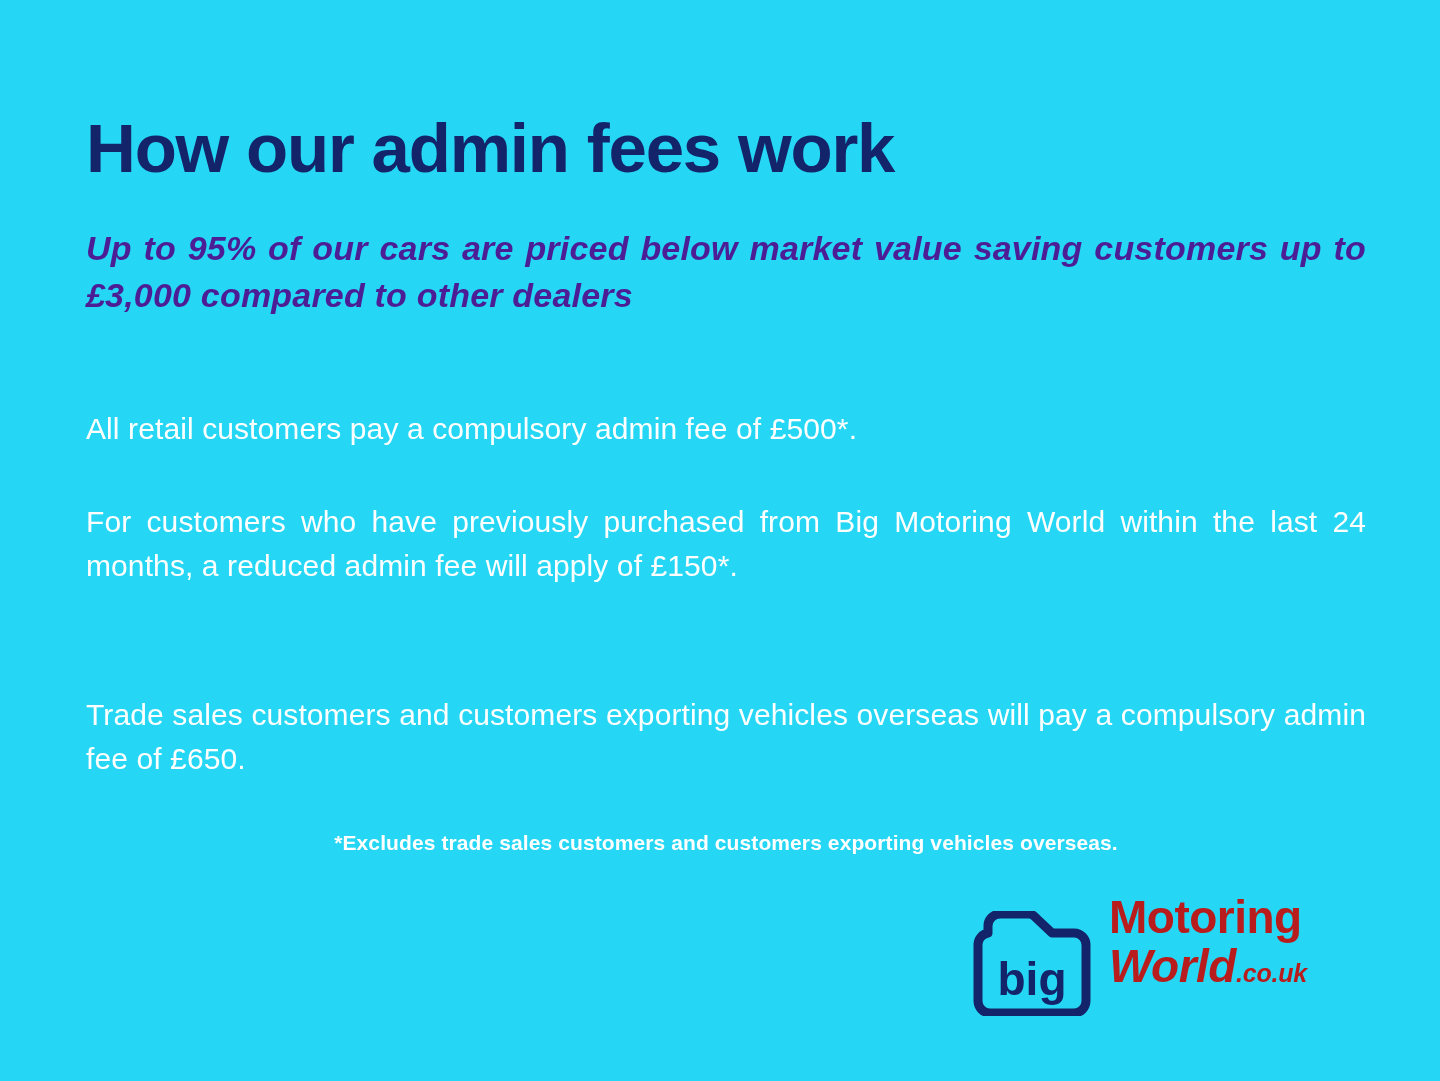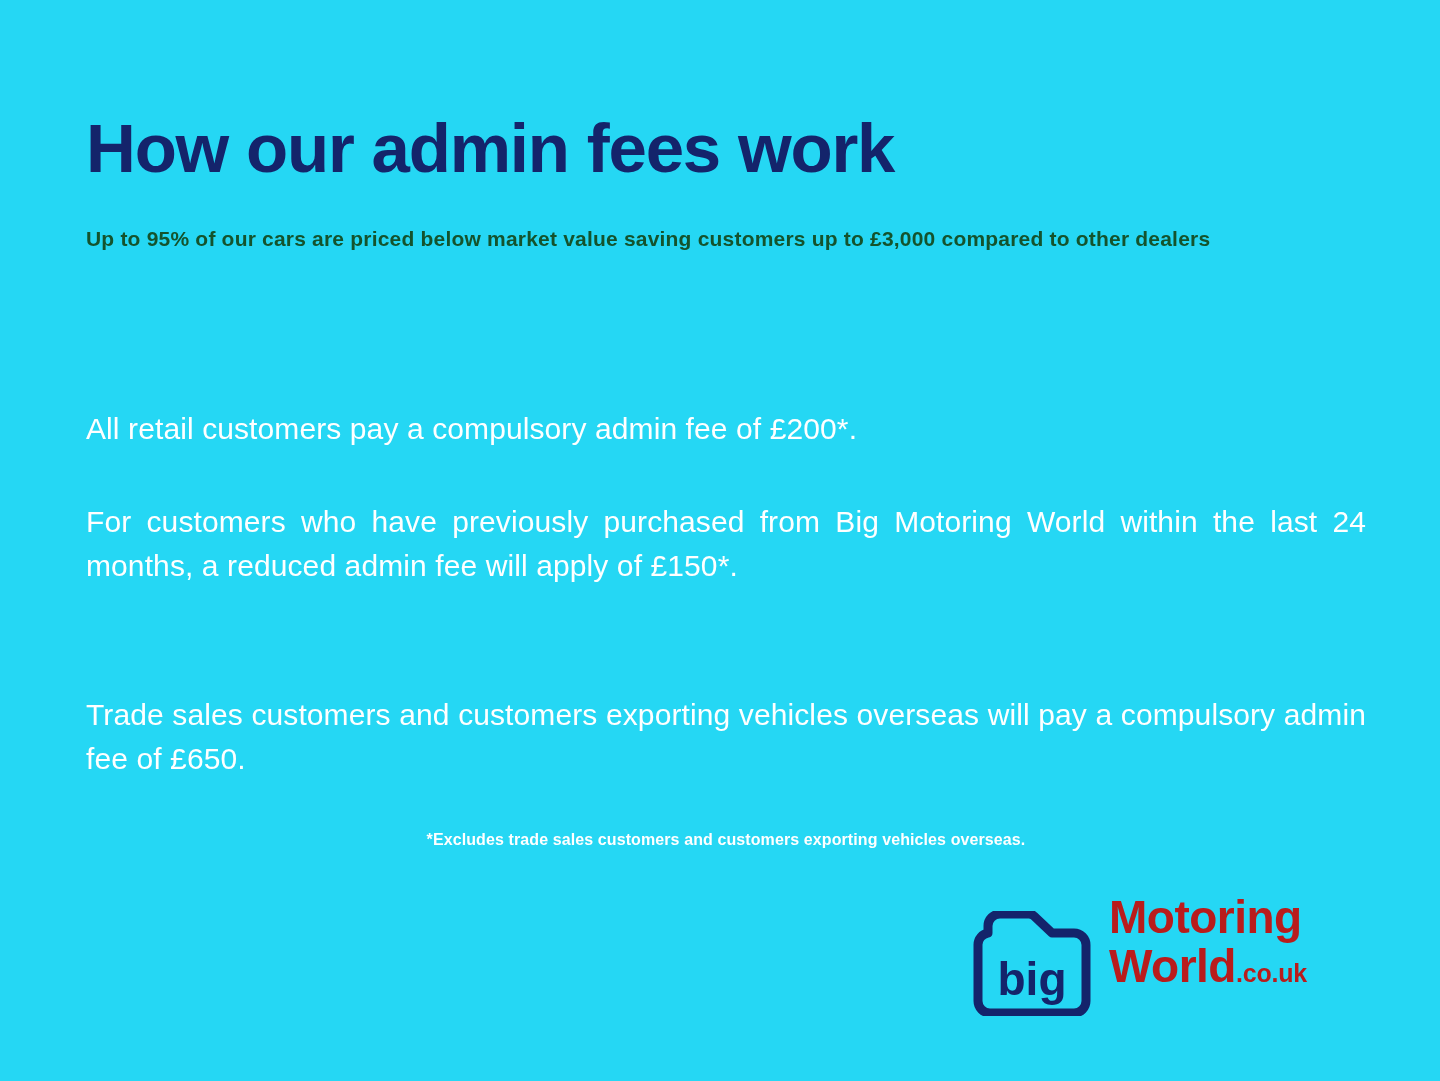--- a/index.html
+++ b/index.html
@@ -38,47 +38,48 @@
     font-weight: bold;
     letter-spacing: -1.2px;
     line-height: 1.05;
     white-space: nowrap;
   }
   .subhead {
     position: absolute;
     left: 0;
     top: 225px;
     width: 1280px;
-    color: #14532d;
-    font-size: 21px;
+    color: #4c1d95;
+    font-size: 34px;
     font-weight: bold;
     line-height: 1.38;
     text-align: justify;
     letter-spacing: 0.2px;
+    font-style: italic;
   }
   .body-block {
     position: absolute;
     left: 0;
     width: 1280px;
     color: #FFFFFF;
     font-size: 30px;
     line-height: 1.45;
     text-align: justify;
     letter-spacing: 0.1px;
   }
   .p1 { top: 407px; }
   .p2 { top: 500px; }
   .p3 { top: 693px; }
   .footnote {
     position: absolute;
     left: 0;
     top: 831px;
     width: 1280px;
     color: #FFFFFF;
-    font-size: 16px;
+    font-size: 21px;
     font-weight: bold;
     text-align: center;
     letter-spacing: 0.1px;
   }
   .logo {
     position: absolute;
     right: 0;
     top: 893px;
     width: 400px;
     height: 130px;
@@ -100,33 +101,34 @@
     line-height: 1.06;
     letter-spacing: -0.5px;
   }
   .logo-tld {
     font-size: 25px;
     font-weight: bold;
     letter-spacing: -0.2px;
   }
   .logo-line2 {
     white-space: nowrap;
+    font-style: italic;
   }
 </style>
 </head>
 <body>
 
 <div class="slide">
   <div class="content">
 
     <div class="headline">How our admin fees work</div>
 
     <div class="subhead">Up to 95% of our cars are priced below market value saving customers up to £3,000 compared to other dealers</div>
 
-    <div class="body-block p1">All retail customers pay a compulsory admin fee of £200*.</div>
+    <div class="body-block p1">All retail customers pay a compulsory admin fee of £500*.</div>
 
     <div class="body-block p2">For customers who have previously purchased from Big Motoring World within the last 24 months, a reduced admin fee will apply of £150*.</div>
 
     <div class="body-block p3">Trade sales customers and customers exporting vehicles overseas will pay a compulsory admin fee of £650.</div>
 
     <div class="footnote">*Excludes trade sales customers and customers exporting vehicles overseas.</div>
 
     <div class="logo">
       <div class="logo-mark">
         <svg viewBox="0 0 135 105" width="135" height="105" aria-hidden="true">

